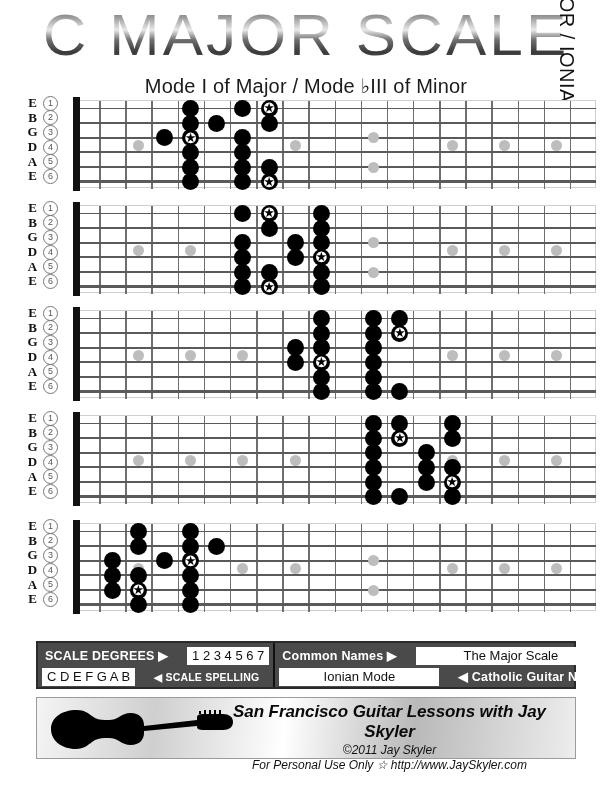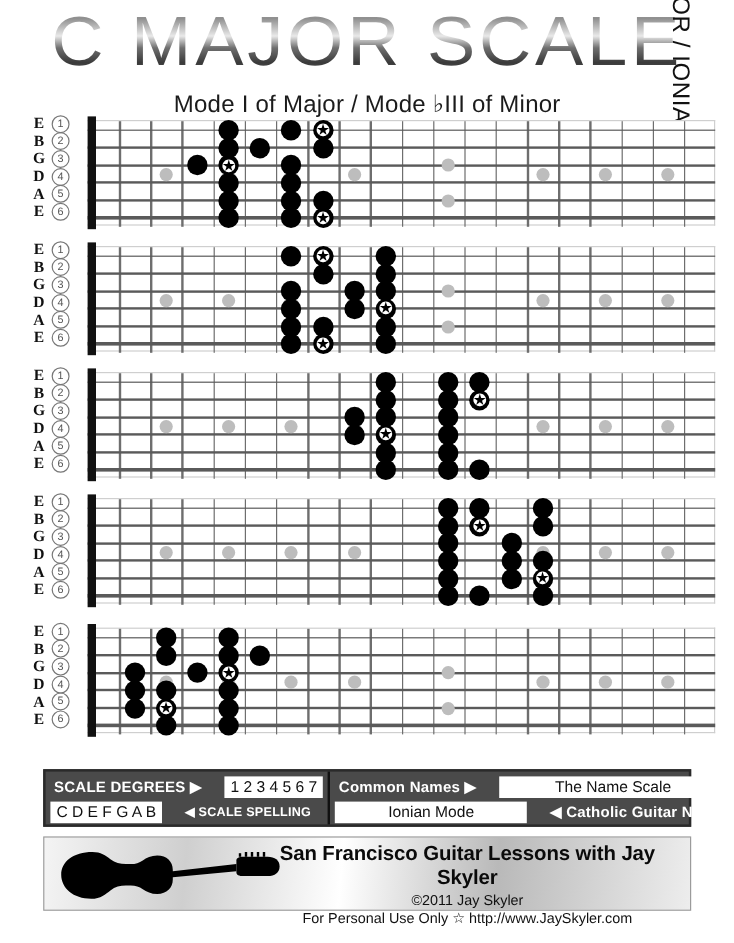--- a/index.html
+++ b/index.html
@@ -80,21 +80,21 @@
   .lg-txt.small{font-size:10.5px;font-weight:700;}
   .lg-box{background:#fff;color:#111;font-size:13px;height:18px;line-height:18px;
           text-align:center;white-space:nowrap;padding:0 5px;}
   .lg-box.wide{flex:1;}
 
   
   .footer{position:absolute;left:36px;top:697px;width:540px;height:62px;
           border:1px solid #9b9b9b;box-sizing:border-box;
           background:linear-gradient(95deg,#f4f4f4 0%,#cfcfcf 22%,#ffffff 46%,#b9b9b9 70%,#ededed 100%);}
   .guitar{position:absolute;left:10px;top:8px;width:190px;height:46px;}
-  .ftext{position:absolute;left:170px;top:4px;width:365px;text-align:center;}
+  .ftext{position:absolute;left:170px;top:4px;width:365px;text-align:center;font-style:italic;}
   .f1{font-size:17px;font-weight:700;color:#0a0a0a;letter-spacing:-.1px;}
   .f2{font-size:12px;color:#111;margin-top:1px;}
   .f3{font-size:12px;color:#111;margin-top:1px;}
 </style>
 </head>
 <body>
 
 <div class="page">
 
   <div class="title-wrap">
@@ -550,21 +550,21 @@
         <span class="lg-box wide">1 2 3 4 5 6 7</span>
       </div>
       <div class="lgrow">
         <span class="lg-box">C D E F G A B</span>
         <span class="lg-txt small">◀ SCALE SPELLING</span>
       </div>
     </div>
     <div class="half">
       <div class="lgrow">
         <span class="lg-txt">Common Names ▶</span>
-        <span class="lg-box wide">The Name Scale</span>
+        <span class="lg-box wide">The Major Scale</span>
       </div>
       <div class="lgrow">
         <span class="lg-box" style="width:150px">Ionian Mode</span>
         <span class="lg-txt">◀ Catholic Guitar Name</span>
       </div>
     </div>
   </div>
 
   <div class="footer">
     <svg class="guitar" viewBox="0 0 190 46">

